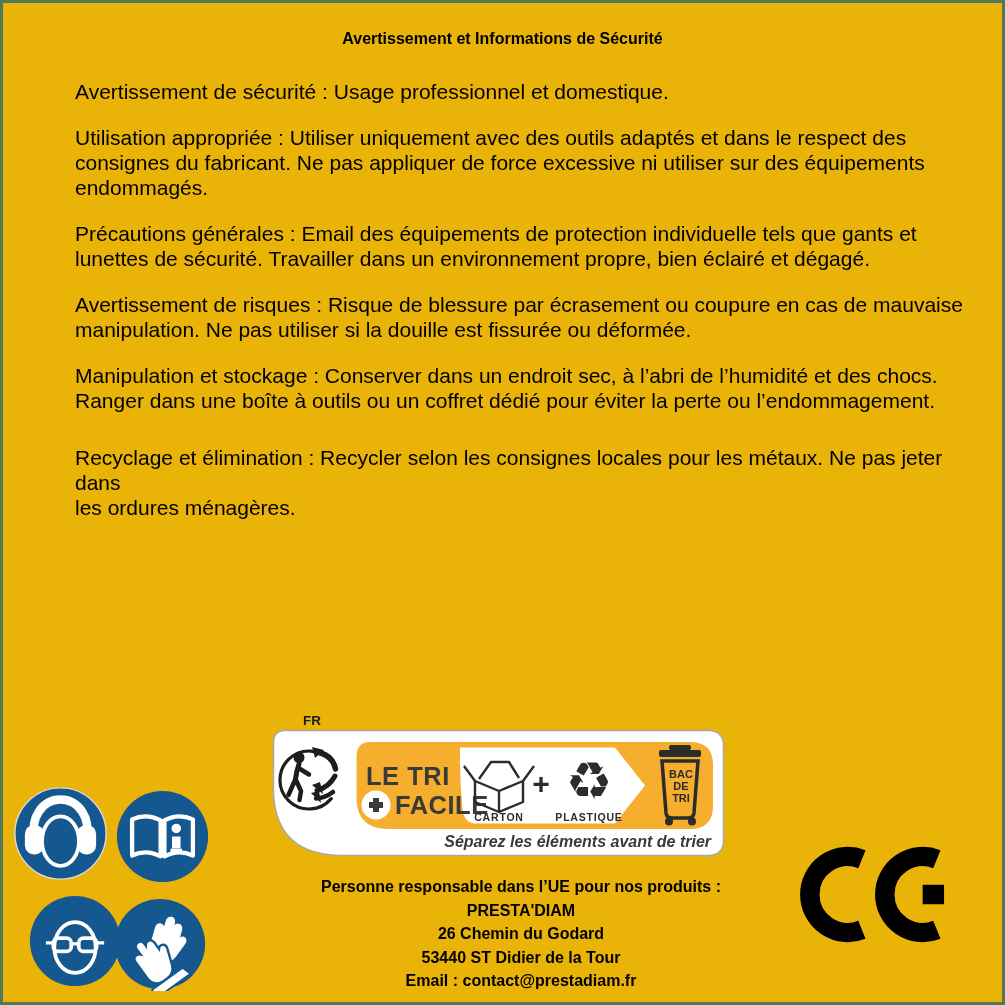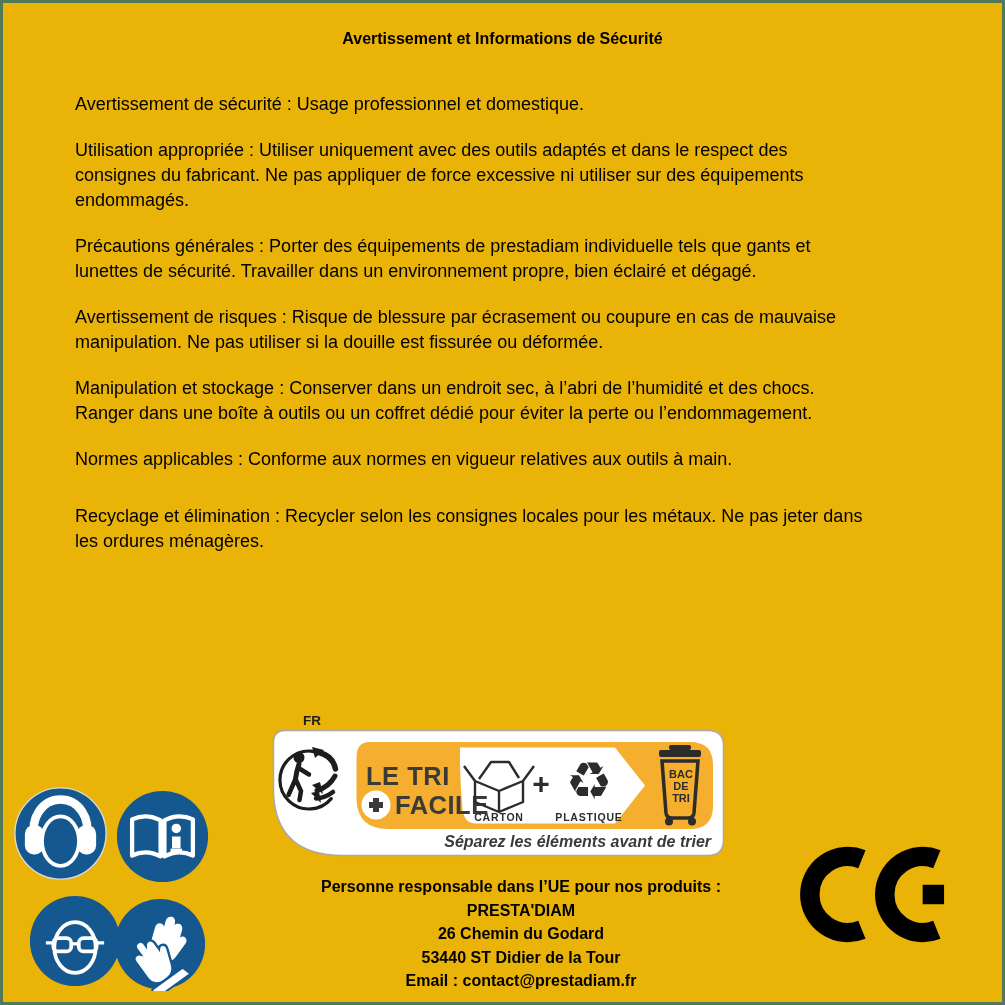--- a/index.html
+++ b/index.html
@@ -11,22 +11,22 @@
     background:#eab308;
     font-family:"Liberation Sans",sans-serif;
     color:#000;
     overflow:hidden;
   }
   .title{
     position:absolute;top:27px;left:0;right:0;
     text-align:center;font-size:16px;font-weight:bold;
   }
   .body-text{
-    position:absolute;left:72px;top:89px;width:905px;
-    font-size:18px;line-height:25px;
+    position:absolute;left:72px;top:76px;width:905px;
+    font-size:21px;line-height:25px;
   }
   .body-text p{margin:0 0 21px 0;white-space:pre-line;}
   .body-text p.extra-gap{margin-top:32px;}
 
   .picto{position:absolute;}
   .picto svg{display:block;}
 
   .infotri{position:absolute;left:266px;top:710px;width:458px;}
   .infotri .fr{font-size:13.5px;font-weight:bold;color:#1d1d1b;margin:0 0 1px 2px;line-height:15px;padding-left:32px;}
   .lt-head{font-weight:bold;fill:#3a3a39;letter-spacing:.5px;}
@@ -44,27 +44,26 @@
 
 <div class="page">
 
   <div class="title">Avertissement et Informations de Sécurité</div>
 
   <div class="body-text">
     <p>Avertissement de sécurité : Usage professionnel et domestique.</p>
     <p>Utilisation appropriée : Utiliser uniquement avec des outils adaptés et dans le respect des
 consignes du fabricant. Ne pas appliquer de force excessive ni utiliser sur des équipements
 endommagés.</p>
-    <p>Précautions générales : Porter des équipements de prestadiam individuelle tels que gants et
+    <p>Précautions générales : Email des équipements de protection individuelle tels que gants et
 lunettes de sécurité. Travailler dans un environnement propre, bien éclairé et dégagé.</p>
     <p>Avertissement de risques : Risque de blessure par écrasement ou coupure en cas de mauvaise
 manipulation. Ne pas utiliser si la douille est fissurée ou déformée.</p>
     <p>Manipulation et stockage : Conserver dans un endroit sec, à l’abri de l’humidité et des chocs.
 Ranger dans une boîte à outils ou un coffret dédié pour éviter la perte ou l’endommagement.</p>
-    <p>Normes applicables : Conforme aux normes en vigueur relatives aux outils à main.</p>
     <p class="extra-gap">Recyclage et élimination : Recycler selon les consignes locales pour les métaux. Ne pas jeter dans
 les ordures ménagères.</p>
   </div>
 
   <div class="picto" style="left:10px;top:783px">
     <svg width="95" height="95" viewBox="0 0 100 100">
       <circle cx="50" cy="50" r="48" fill="var(--pictogram-blue,#14588F)" stroke="#d9d9d9" stroke-width="1.5"></circle>
       <path d="M23.5 54 A 28 30 0 1 1 76.5 54" fill="none" stroke="#fff" stroke-width="9"></path>
       <rect x="12.5" y="41" width="20" height="31" rx="9.5" fill="#fff"></rect>
       <rect x="67.5" y="41" width="20" height="31" rx="9.5" fill="#fff"></rect>

